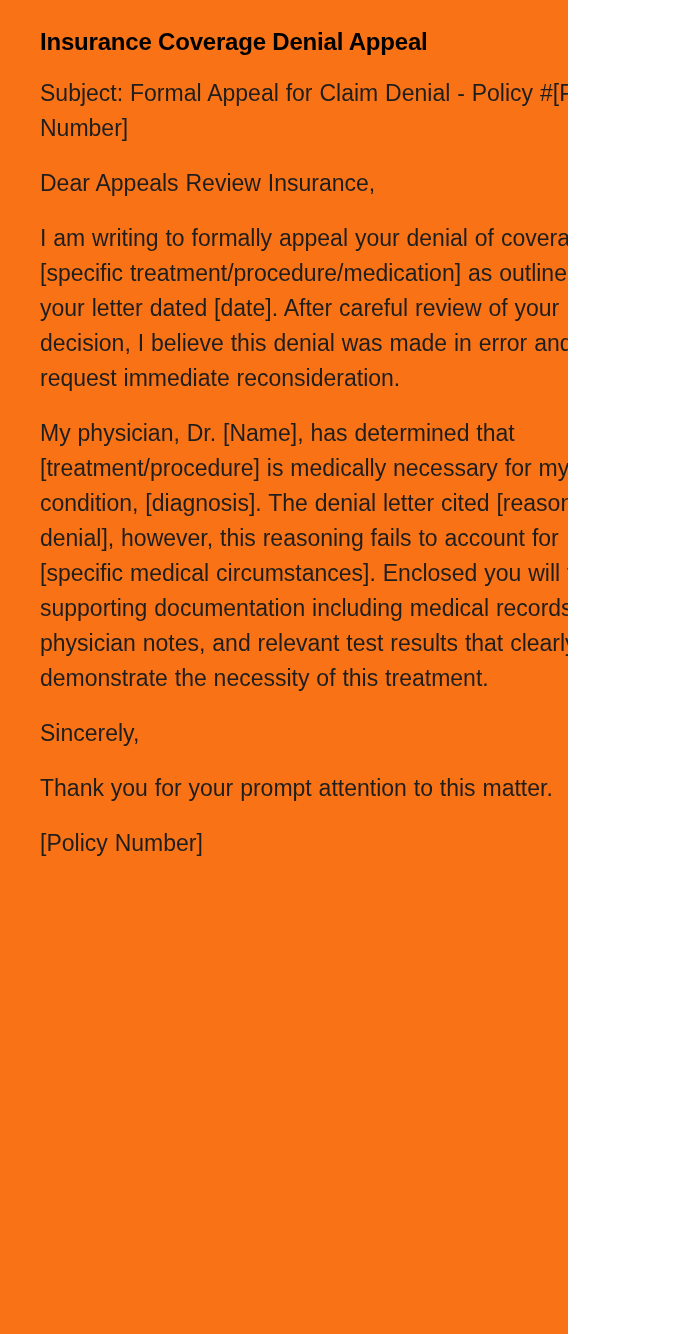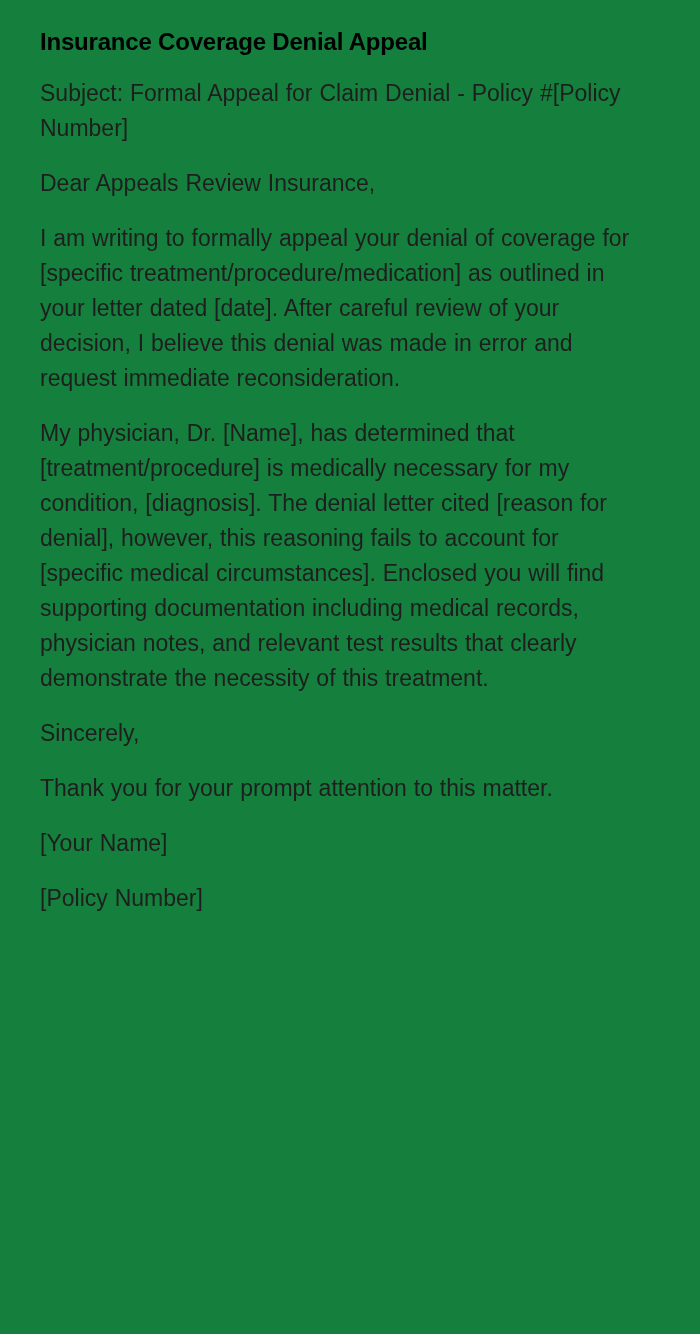--- a/index.html
+++ b/index.html
@@ -2,23 +2,23 @@
 <html><head>
 <meta charset="utf-8">
 <style>
   html, body {
     margin: 0;
     padding: 0;
     background: #ffffff;
   }
   .page {
     position: relative;
-    width: 700px;
+    width: 568px;
     height: 1334px;
-    background: #15803d;
+    background: #f97316;
     overflow: hidden;
     font-family: "Liberation Sans", "DejaVu Sans", sans-serif;
     color: #1e1e1e;
     box-sizing: border-box;
     padding: 28px 40px 0 40px;
   }
   .doc-title {
     font-size: 24px;
     line-height: 28px;
     font-weight: 700;
@@ -53,18 +53,17 @@
     <p>I am writing to formally appeal your denial of coverage for [specific treatment/procedure/medication] as outlined in your letter dated [date]. After careful review of your decision, I believe this denial was made in error and request immediate reconsideration.</p>
 
     <p>My physician, Dr. [Name], has determined that [treatment/procedure] is medically necessary for my condition, [diagnosis]. The denial letter cited [reason for denial], however, this reasoning fails to account for [specific medical circumstances]. Enclosed you will find supporting documentation including medical records, physician notes, and relevant test results that clearly demonstrate the necessity of this treatment.</p>
 
 
 
     <p>Sincerely,</p>
 
     <p>Thank you for your prompt attention to this matter.</p>
 
-    <p class="sig-line">[Your Name]</p>
 
     <p class="sig-line">[Policy Number]</p>
 
   </div>
 </div>
 
 </body></html>

